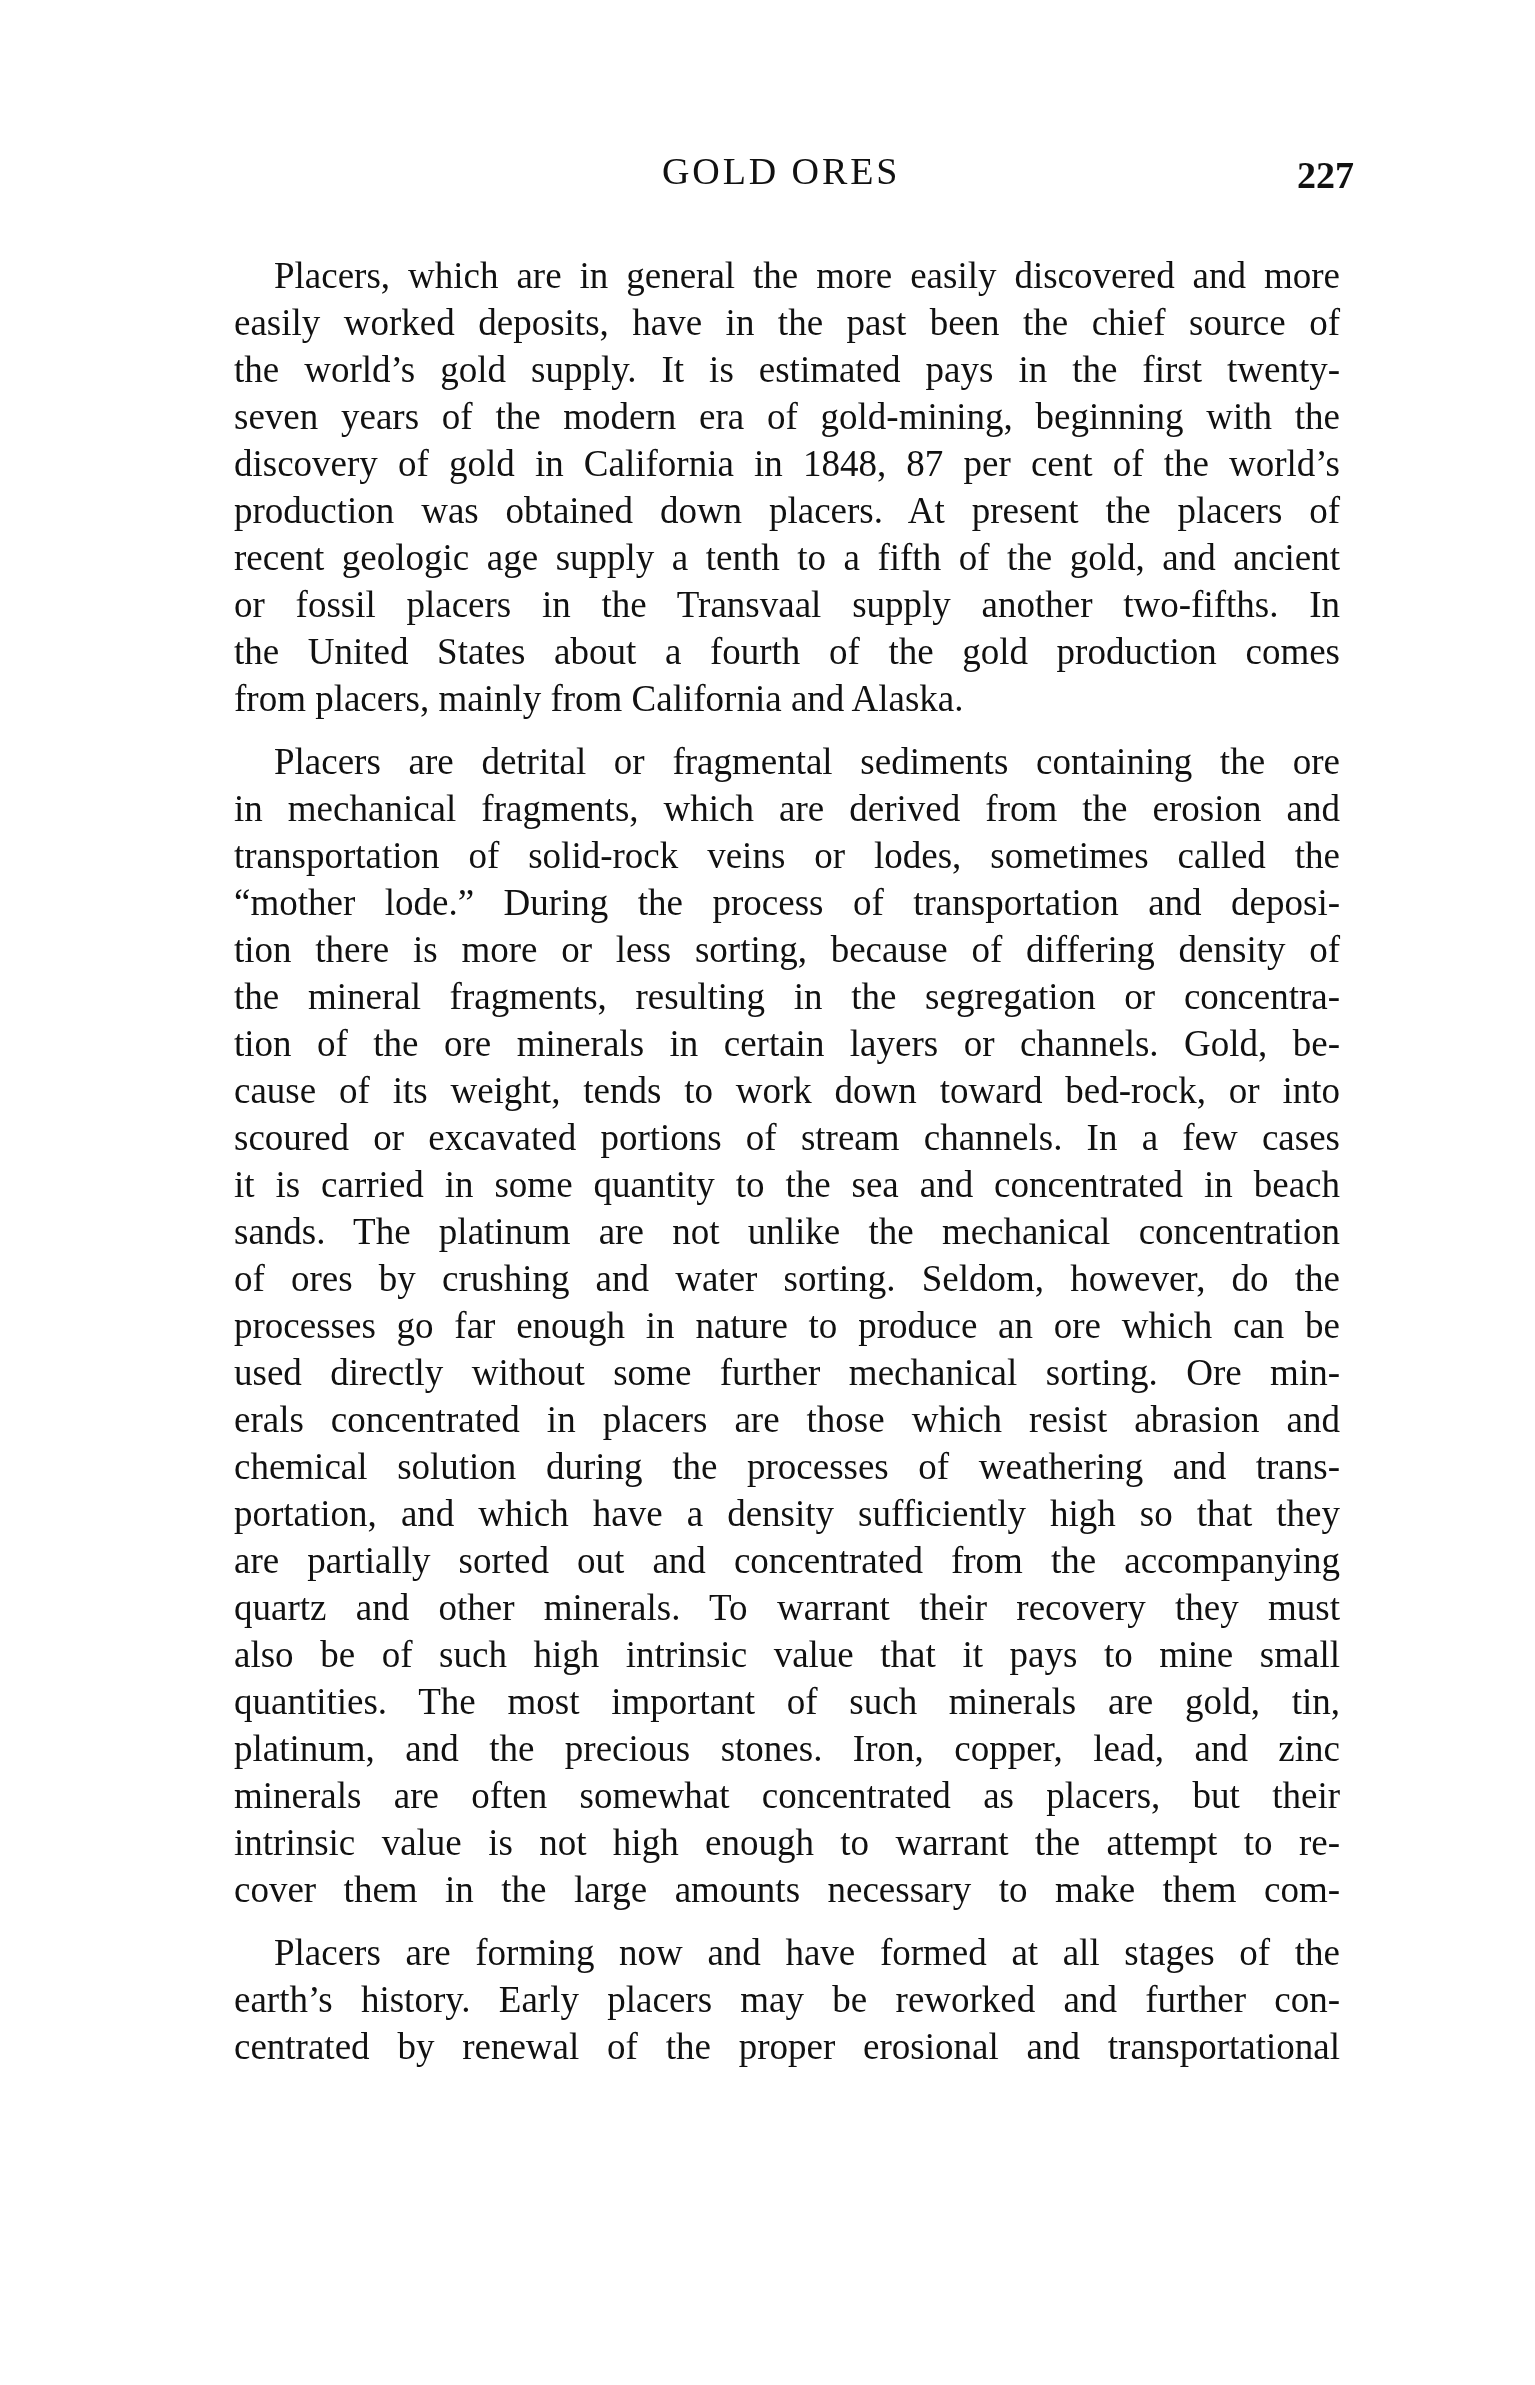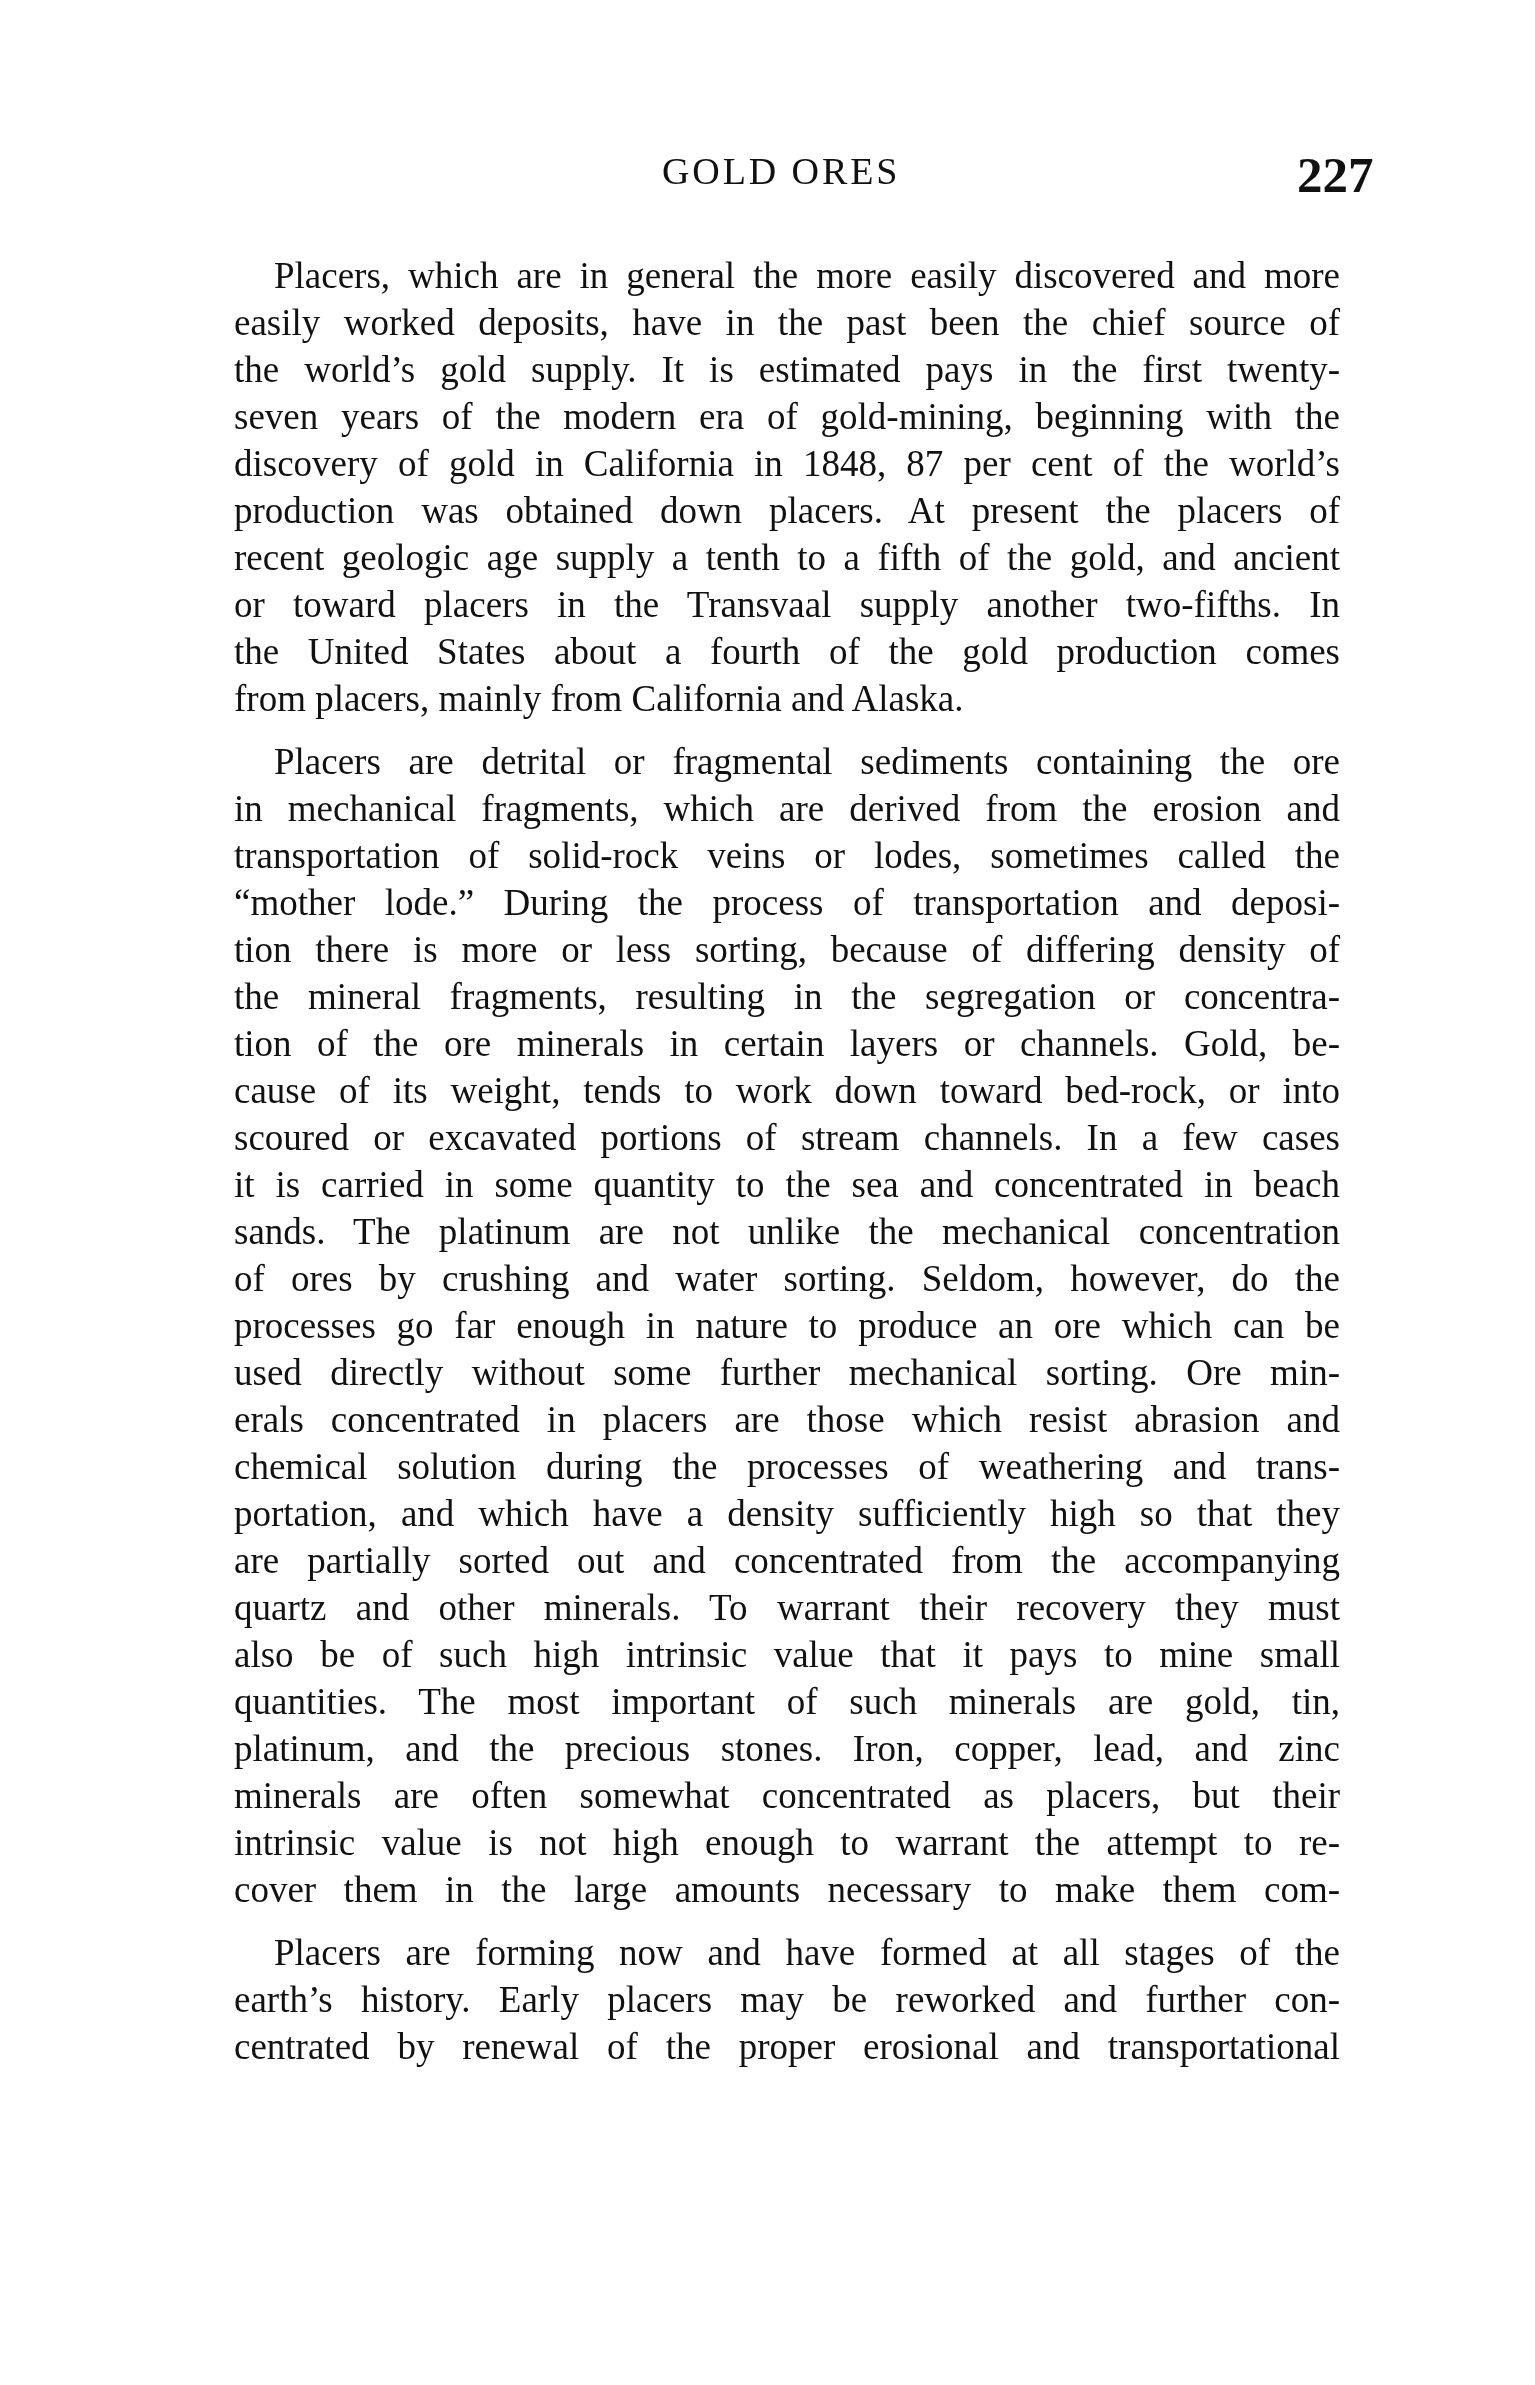--- a/index.html
+++ b/index.html
@@ -37,21 +37,21 @@
       letter-spacing: 2.9px;
       line-height: 44px;
       white-space: nowrap;
     }
     .page-number {
       position: absolute;
       left: 1287px;
       top: 153px;
       font-family: "Liberation Serif", "DejaVu Serif", serif;
       font-weight: bold;
-      font-size: 51px;
+      font-size: 38px;
       line-height: 44px;
       white-space: nowrap;
     }
     .body-text {
       position: absolute;
       left: 208px;
       top: 236px;
       width: 1138px;
     }
     .paragraph {
@@ -87,21 +87,21 @@
 
   <div class="body-text" id="body-text">
       <div class="paragraph">
         <span class="line indent">Placers, which are in general the more easily discovered and more</span>
         <span class="line">easily worked deposits, have in the past been the chief source of</span>
         <span class="line">the world’s gold supply.  It is estimated pays in the first twenty-</span>
         <span class="line">seven years of the modern era of gold-mining, beginning with the</span>
         <span class="line">discovery of gold in California in 1848, 87 per cent of the world’s</span>
         <span class="line">production was obtained down placers.  At present the placers of</span>
         <span class="line">recent geologic age supply a tenth to a fifth of the gold, and ancient</span>
-        <span class="line">or toward placers in the Transvaal supply another two-fifths.  In</span>
+        <span class="line">or fossil placers in the Transvaal supply another two-fifths.  In</span>
         <span class="line">the United States about a fourth of the gold production comes</span>
         <span class="line last">from placers, mainly from California and Alaska.</span>
       </div>
       <div class="paragraph">
         <span class="line indent">Placers are detrital or fragmental sediments containing the ore</span>
         <span class="line">in mechanical fragments, which are derived from the erosion and</span>
         <span class="line">transportation of solid-rock veins or lodes, sometimes called the</span>
         <span class="line">“mother lode.”  During the process of transportation and deposi-</span>
         <span class="line">tion there is more or less sorting, because of differing density of</span>
         <span class="line">the mineral fragments, resulting in the segregation or concentra-</span>

